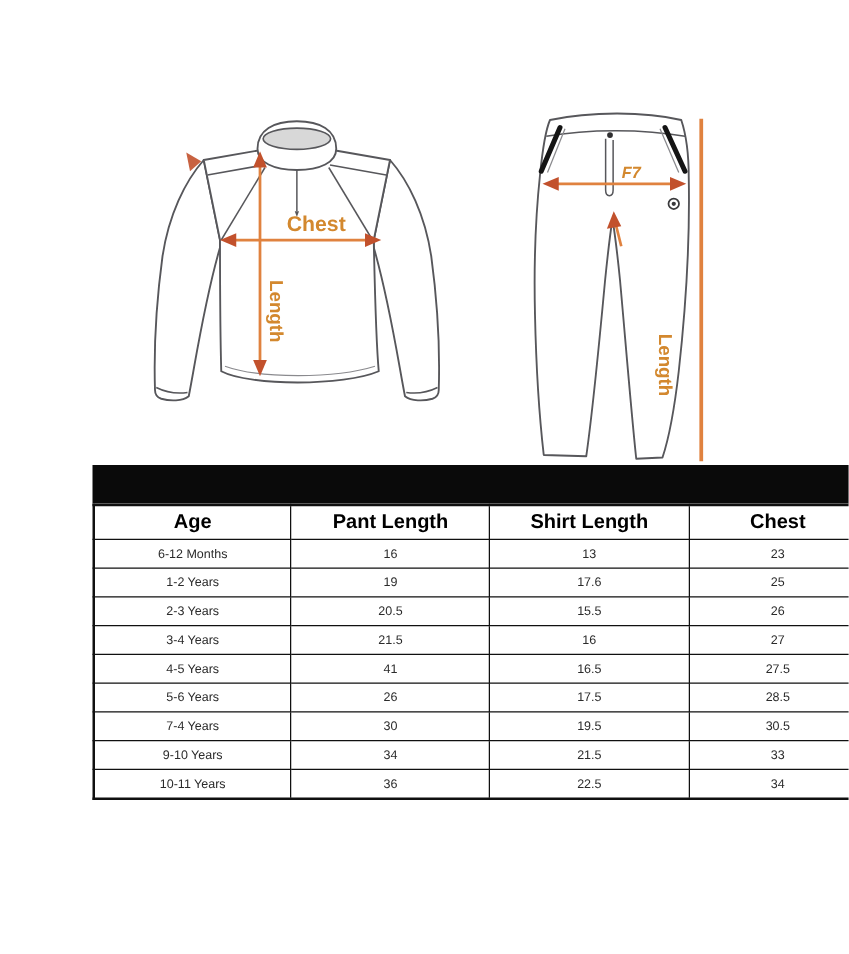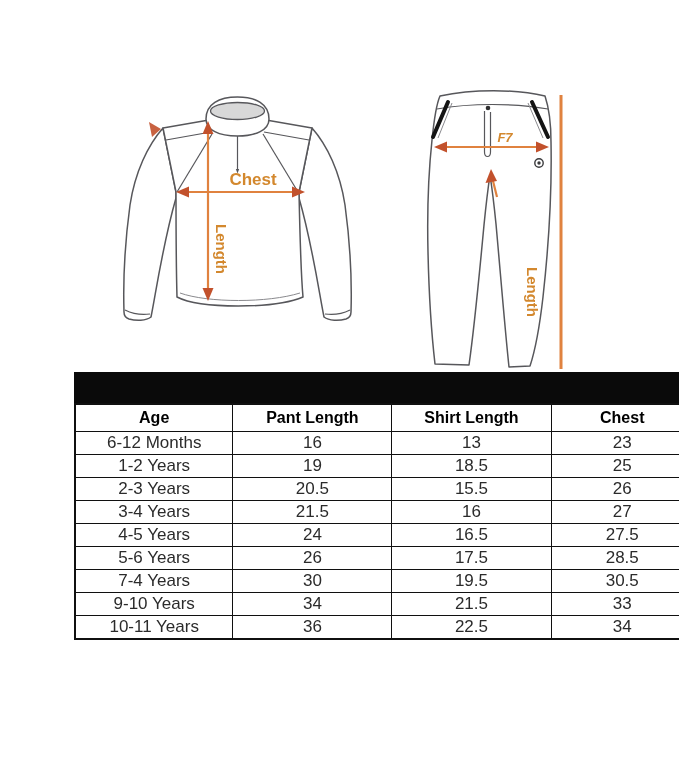--- a/index.html
+++ b/index.html
@@ -17,21 +17,21 @@
   .banner{height:31px;background:#0a0a0a;}
   table.size{
     width:100%;border-collapse:collapse;table-layout:fixed;
     border:2.5px solid #101010;background:#ffffff;
   }
   table.size th, table.size td{
     border:1.6px solid #101010;text-align:center;vertical-align:middle;
     padding:0;white-space:nowrap;overflow:hidden;
   }
   table.size th{height:26px;font-size:16px;font-weight:bold;color:#000000;}
-  table.size td{height:22px;font-size:17px;color:#2b2b2b;}
+  table.size td{height:22px;font-size:10px;color:#2b2b2b;}
 </style>
 </head>
 <body>
 
 <div class="canvas">
 
   <svg class="diagrams" viewBox="0 0 679 375">
 
     <g>
 
@@ -135,38 +135,38 @@
       <tbody>
         <tr>
           <td>6-12 Months</td>
           <td>16</td>
           <td>13</td>
           <td>23</td>
         </tr>
         <tr>
           <td>1-2 Years</td>
           <td>19</td>
-          <td>18.5</td>
+          <td>17.6</td>
           <td>25</td>
         </tr>
         <tr>
           <td>2-3 Years</td>
           <td>20.5</td>
           <td>15.5</td>
           <td>26</td>
         </tr>
         <tr>
           <td>3-4 Years</td>
           <td>21.5</td>
           <td>16</td>
           <td>27</td>
         </tr>
         <tr>
           <td>4-5 Years</td>
-          <td>24</td>
+          <td>41</td>
           <td>16.5</td>
           <td>27.5</td>
         </tr>
         <tr>
           <td>5-6 Years</td>
           <td>26</td>
           <td>17.5</td>
           <td>28.5</td>
         </tr>
         <tr>

